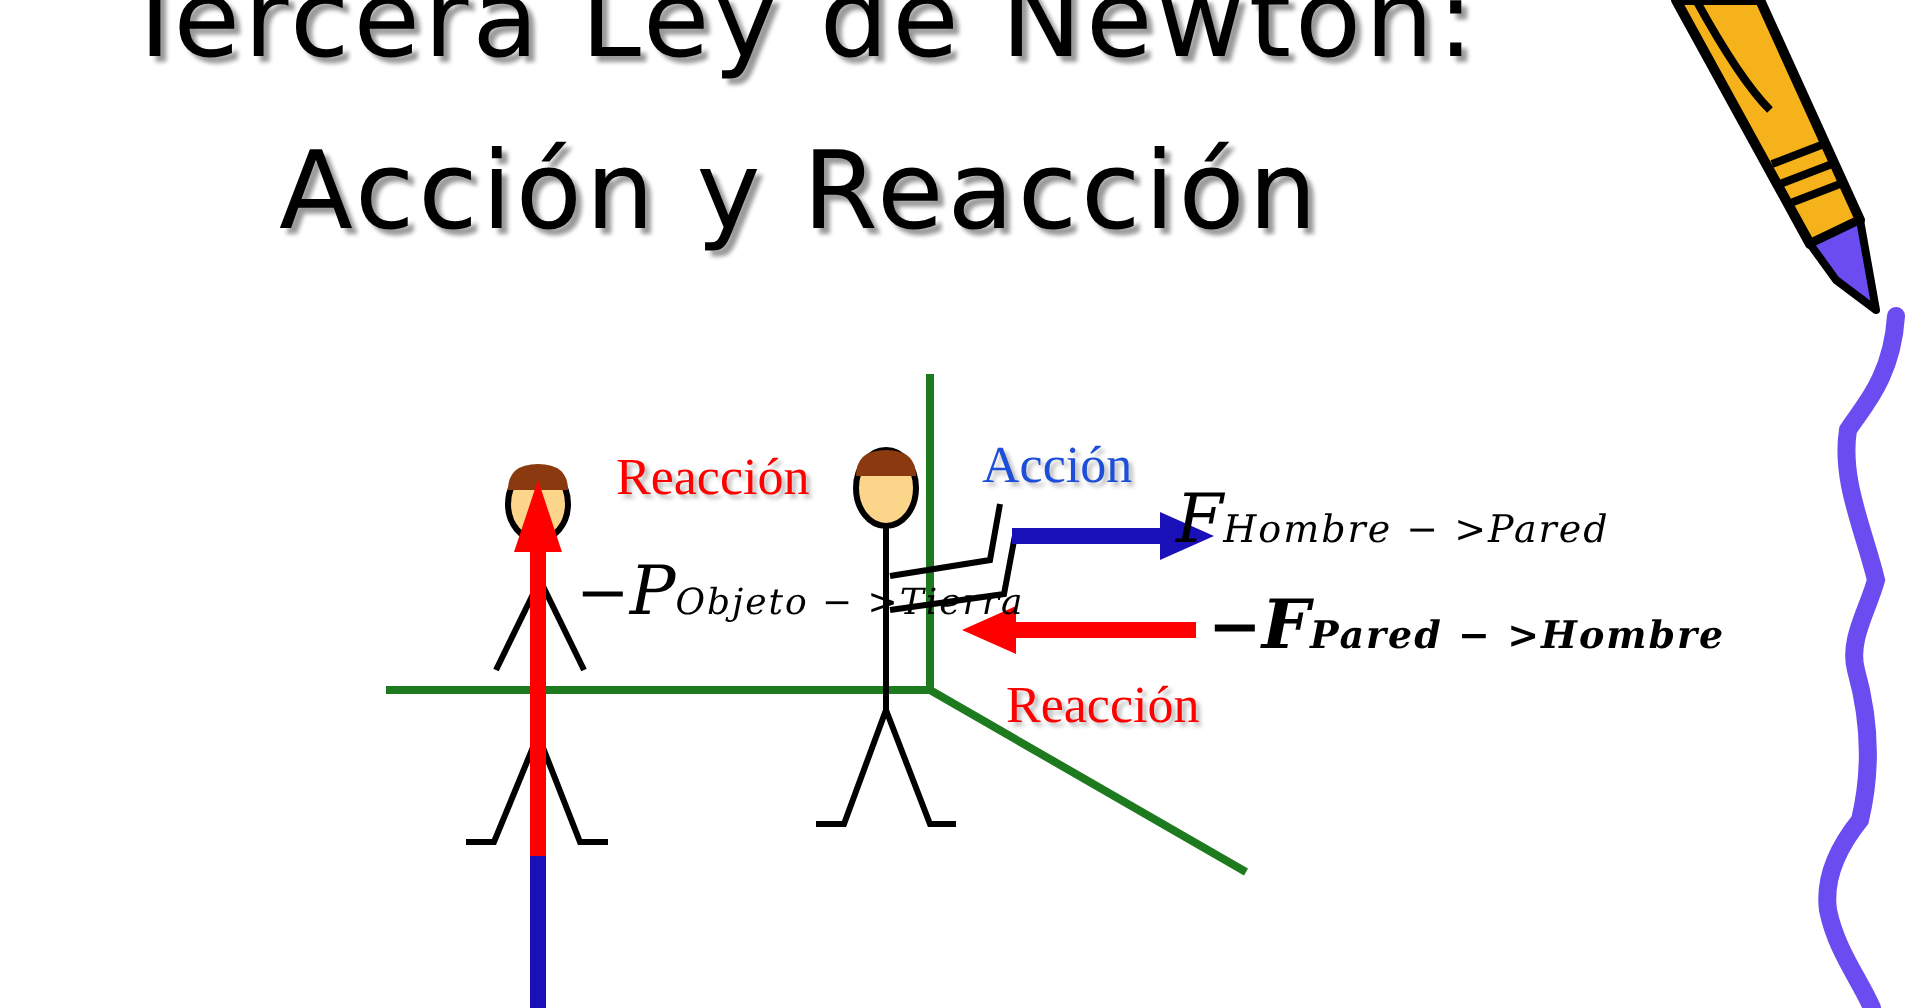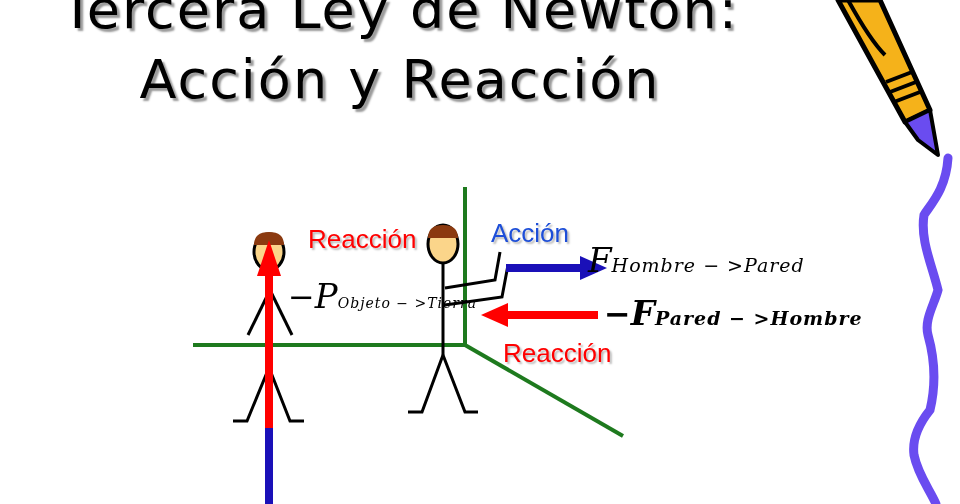--- a/index.html
+++ b/index.html
@@ -3,23 +3,23 @@
 <meta charset="utf-8">
 <style>
   html, body { margin:0; padding:0; background:#ffffff; }
   body { width:960px; height:504px; position:relative; overflow:hidden; font-family:"DejaVu Sans", sans-serif; }
   .title-line {
     position:absolute; left:0; width:800px; text-align:center;
     font-family:"DejaVu Sans", sans-serif; font-size:54px; color:#000;
     text-shadow: 3px 3px 2px #9a9a9a; letter-spacing:2px; white-space:nowrap;
   }
   #title1 { top:-22px; }
-  #title2 { top:48px; }
+  #title2 { top:64px; }
   .lbl {
-    position:absolute; font-family:Liberation Sans, sans-serif; font-size:26px;
+    position:absolute; font-family:Liberation Serif, serif; font-size:26px;
     text-shadow: 2px 2px 2px #b8b8b8; white-space:nowrap;
   }
   .math {
     position:absolute; font-family:"DejaVu Serif", serif; font-style:italic; color:#000; white-space:nowrap;
   }
   .math .big { font-size:34px; }
   .math .sub { font-size:19px; letter-spacing:1px; }
   .math .minus { font-style:normal; font-size:32px; }
   svg { position:absolute; left:0; top:0; }
 </style>
@@ -84,21 +84,21 @@
   </g>
 
   <path d="M948,158 C946,190 930,205 924,215 C920,240 932,265 938,290 C934,305 924,320 928,335 C935,360 936,385 930,410 C918,425 912,440 914,455 C918,475 930,490 936,504" stroke="#6a4cf0" stroke-width="9" fill="none" stroke-linecap="round"></path>
 </svg>
 
 <div class="lbl" style="left:308px;top:224px;color:#ff0000;">Reacción</div>
 <div class="lbl" style="left:491px;top:218px;color:#1d4ed8;">Acción</div>
 <div class="lbl" style="left:503px;top:338px;color:#ff0000;">Reacción</div>
 
 <div class="math" style="left:288px;top:276px;">
-  <span class="minus">−</span><span class="big">P</span><span class="sub" style="font-size:14px;text-align:center;">Objeto − &gt;Tierra</span>
+  <span class="minus">−</span><span class="big">P</span><span class="sub" style="font-size:18px;text-align:center;">Objeto − &gt;Tierra</span>
 </div>
 
 <div class="math" style="left:588px;top:240px;">
   <span class="big">F</span><span class="sub">Hombre − &gt;Pared</span>
 </div>
 
 <div class="math" style="left:604px;top:293px;font-weight:bold;">
   <span class="minus">−</span><span class="big">F</span><span class="sub">Pared − &gt;Hombre</span>
 </div>
 

